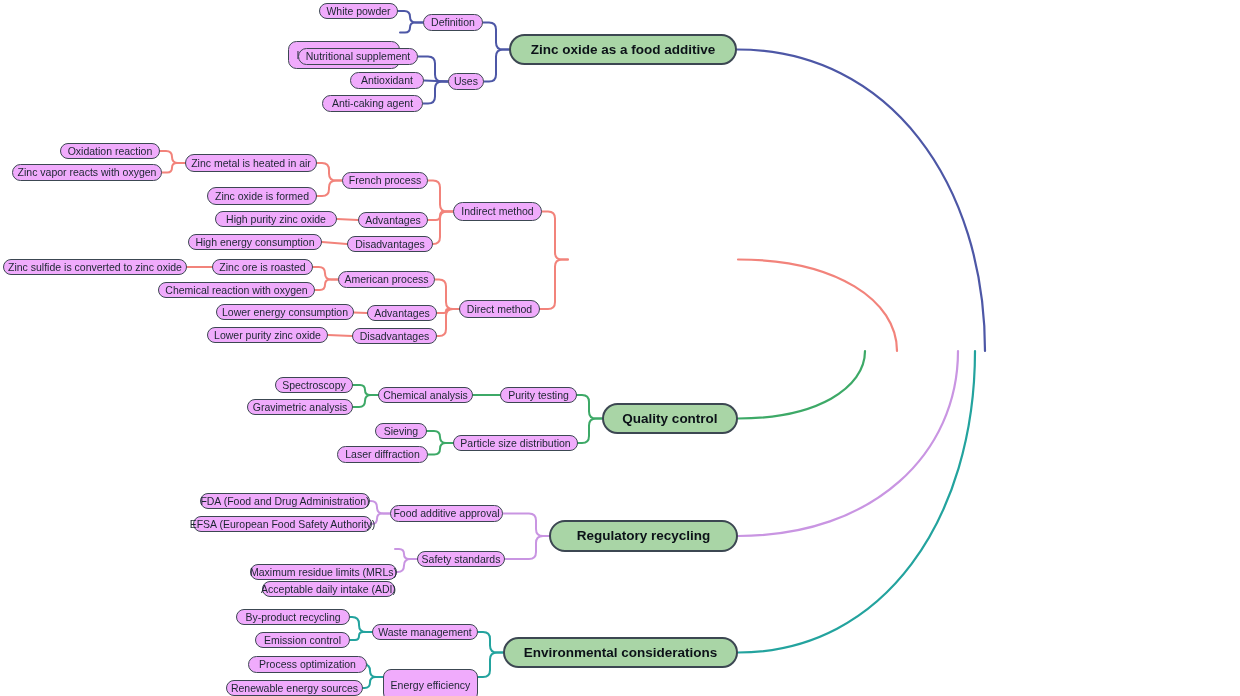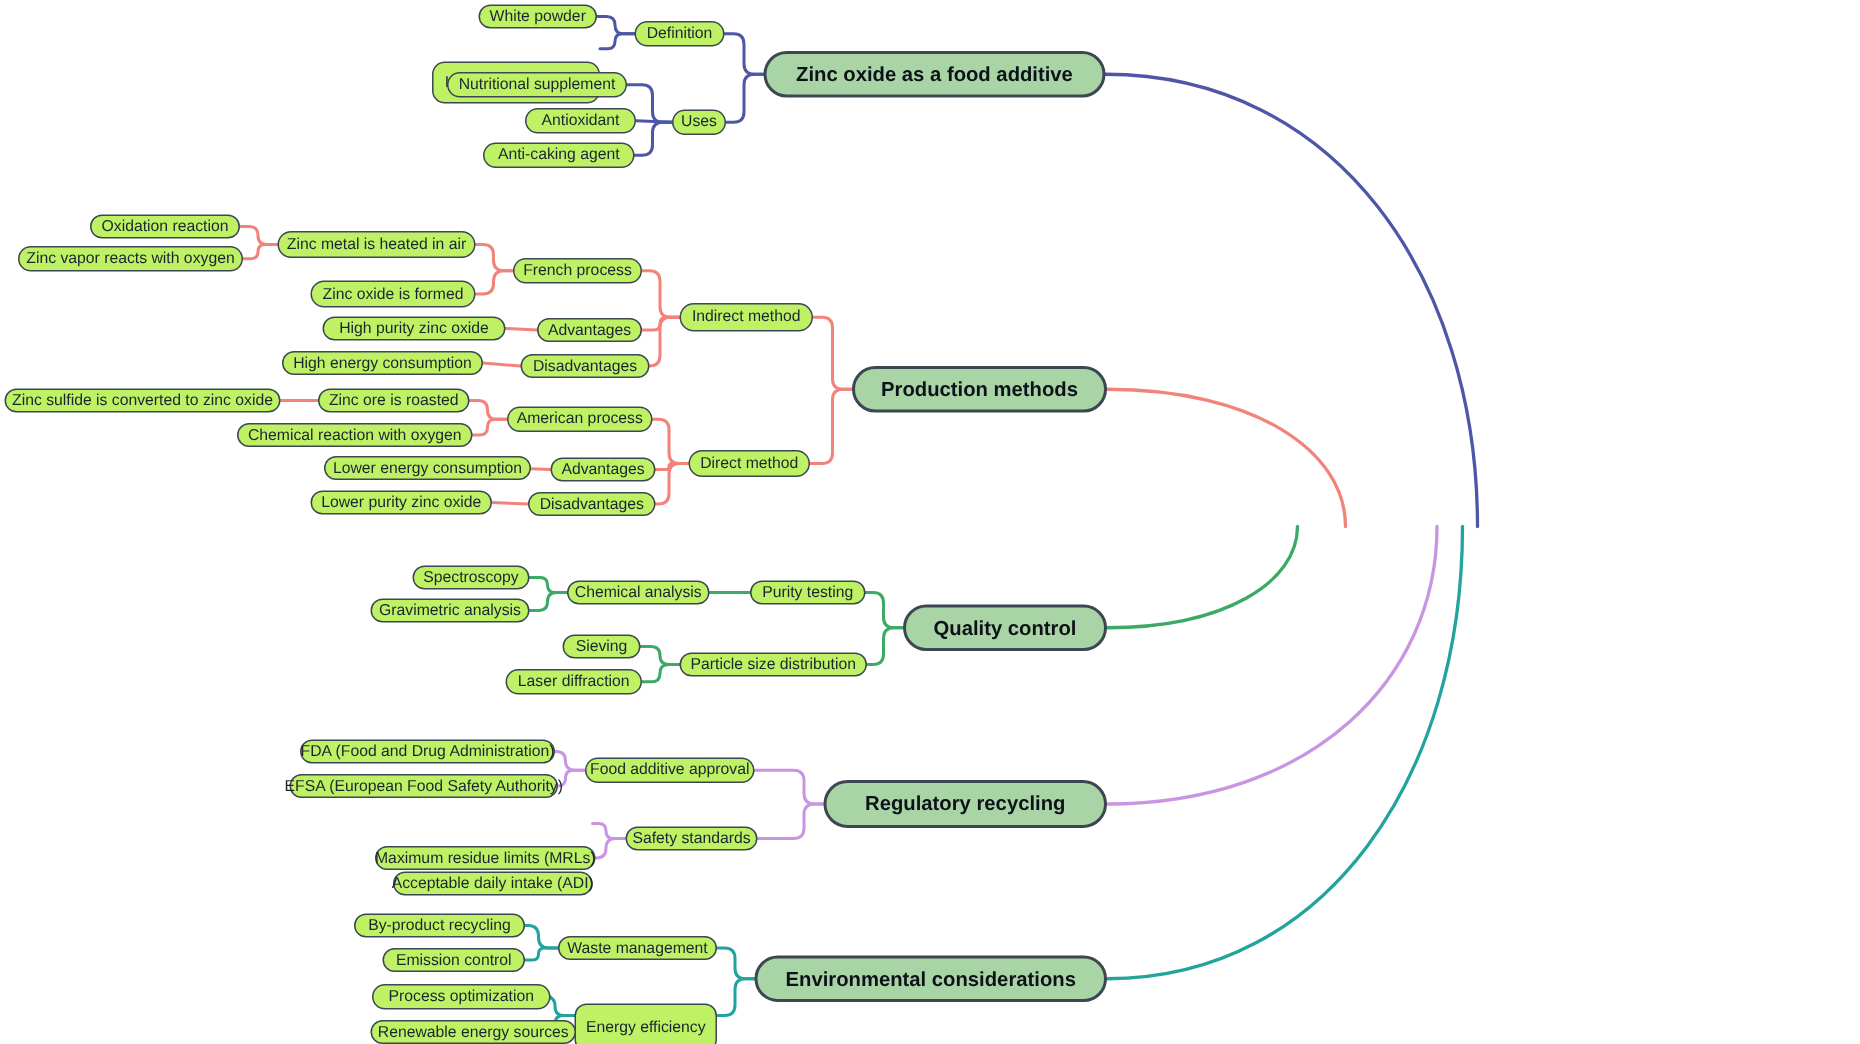--- a/index.html
+++ b/index.html
@@ -13,21 +13,21 @@
   }
   .canvas svg { position: absolute; left: 0; top: 0; z-index: 1; }
   .nodes-layer { position: absolute; left: 0; top: 0; width: 100%; height: 100%; z-index: 2; }
   .node {
     position: absolute;
     box-sizing: border-box;
     display: flex;
     align-items: center;
     justify-content: center;
     white-space: nowrap;
-    background: #bef264;
+    background: #f0abfc;
     border: 1.8px solid #3c4752;
     color: #1b2530;
     font-size: 10.5px;
     line-height: 1;
     cursor: default;
     z-index: 2;
   }
   .node.topic {
     background: #a9d5a6;
     border-width: 2px;
@@ -120,37 +120,36 @@
       <div class="node sub" style="left: 188px; top: 234px; width: 134px; height: 16px; border-radius: 8px;">High energy consumption</div>
       <div class="node sub" style="left: 459px; top: 300px; width: 81px; height: 18px; border-radius: 9px;">Direct method</div>
       <div class="node sub" style="left: 338px; top: 271px; width: 97px; height: 17px; border-radius: 8.5px;">American process</div>
       <div class="node sub" style="left: 212px; top: 259px; width: 101px; height: 16px; border-radius: 8px;">Zinc ore is roasted</div>
       <div class="node sub" style="left: 3px; top: 259px; width: 184px; height: 16px; border-radius: 8px;">Zinc sulfide is converted to zinc oxide</div>
       <div class="node sub" style="left: 158px; top: 282px; width: 157px; height: 16px; border-radius: 8px;">Chemical reaction with oxygen</div>
       <div class="node sub" style="left: 367px; top: 305px; width: 70px; height: 16px; border-radius: 8px;">Advantages</div>
       <div class="node sub" style="left: 202px; top: 304px; width: 138px; height: 16px; border-radius: 8px; margin-left: 14px;">Lower energy consumption</div>
       <div class="node sub" style="left: 352px; top: 328px; width: 85px; height: 16px; border-radius: 8px;">Disadvantages</div>
       <div class="node sub" style="left: 207px; top: 327px; width: 121px; height: 16px; border-radius: 8px;">Lower purity zinc oxide</div>
-      <div class="node topic" style="left: 568px; top: 244px; width: 170px; height: 31px; border-radius: 15.5px;">Production methods</div>
       <div class="node sub" style="left: 500px; top: 387px; width: 77px; height: 16px; border-radius: 8px;">Purity testing</div>
       <div class="node sub" style="left: 378px; top: 387px; width: 95px; height: 16px; border-radius: 8px;">Chemical analysis</div>
       <div class="node sub" style="left: 275px; top: 377px; width: 78px; height: 16px; border-radius: 8px;">Spectroscopy</div>
       <div class="node sub" style="left: 247px; top: 399px; width: 106px; height: 16px; border-radius: 8px;">Gravimetric analysis</div>
       <div class="node sub" style="left: 453px; top: 435px; width: 125px; height: 16px; border-radius: 8px;">Particle size distribution</div>
       <div class="node sub" style="left: 375px; top: 423px; width: 52px; height: 16px; border-radius: 8px;">Sieving</div>
       <div class="node sub" style="left: 337px; top: 446px; width: 91px; height: 17px; border-radius: 8.5px;">Laser diffraction</div>
       <div class="node topic" style="left: 602px; top: 403px; width: 136px; height: 31px; border-radius: 15.5px;">Quality control</div>
       <div class="node sub" style="left: 390px; top: 505px; width: 113px; height: 17px; border-radius: 8.5px;">Food additive approval</div>
       <div class="node sub" style="left: 200px; top: 493px; width: 170px; height: 16px; border-radius: 8px;">FDA (Food and Drug Administration)</div>
       <div class="node sub" style="left: 193px; top: 516px; width: 179px; height: 16px; border-radius: 8px;">EFSA (European Food Safety Authority)</div>
       <div class="node sub" style="left: 417px; top: 551px; width: 88px; height: 16px; border-radius: 8px;">Safety standards</div>
       <div class="node sub" style="left: 262px; top: 541px; width: 133px; height: 16px; border-radius: 8px; margin-top: 40px;">Acceptable daily intake (ADI)</div>
       <div class="node sub" style="left: 250px; top: 564px; width: 147px; height: 16px; border-radius: 8px;">Maximum residue limits (MRLs)</div>
       <div class="node topic" style="left: 549px; top: 520px; width: 189px; height: 32px; border-radius: 16px;">Regulatory recycling</div>
       <div class="node sub" style="left: 372px; top: 624px; width: 106px; height: 16px; border-radius: 8px;">Waste management</div>
       <div class="node sub" style="left: 236px; top: 609px; width: 114px; height: 16px; border-radius: 8px;">By-product recycling</div>
       <div class="node sub" style="left: 255px; top: 632px; width: 95px; height: 16px; border-radius: 8px;">Emission control</div>
       <div class="node sub" style="left: 383px; top: 669px; width: 95px; height: 32px; border-radius: 8px;">Energy efficiency</div>
       <div class="node sub" style="left: 248px; top: 656px; width: 119px; height: 17px; border-radius: 8.5px;">Process optimization</div>
-      <div class="node sub" style="left: 226px; top: 680px; width: 137px; height: 16px; border-radius: 8px; margin-left: 21px;">Renewable energy sources</div>
+      <div class="node sub" style="left: 226px; top: 680px; width: 137px; height: 16px; border-radius: 8px;">Renewable energy sources</div>
       <div class="node topic" style="left: 503px; top: 637px; width: 235px; height: 31px; border-radius: 15.5px;">Environmental considerations</div>
     </div>
 </div>
 
 </body></html>

